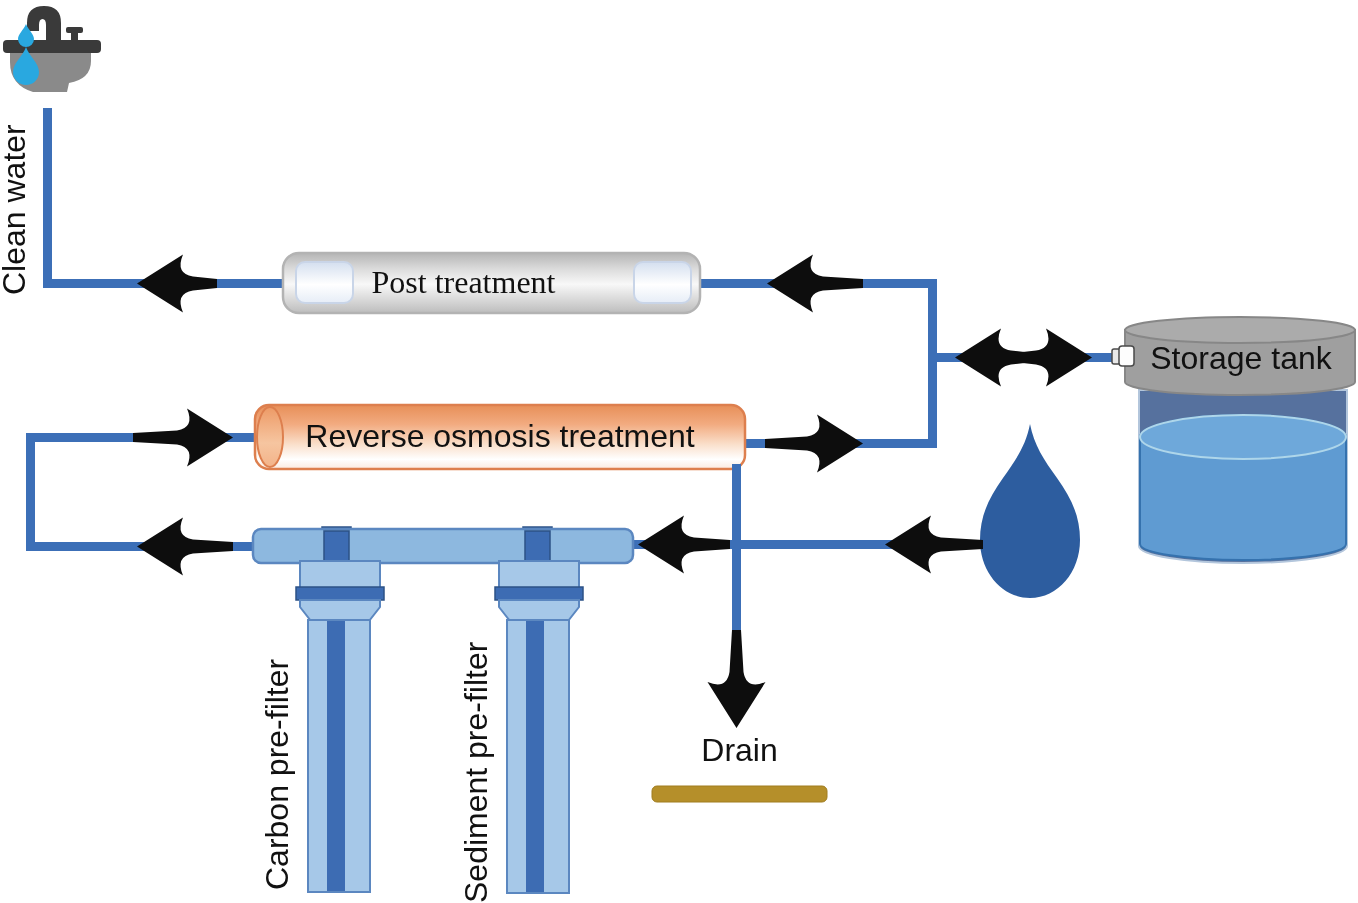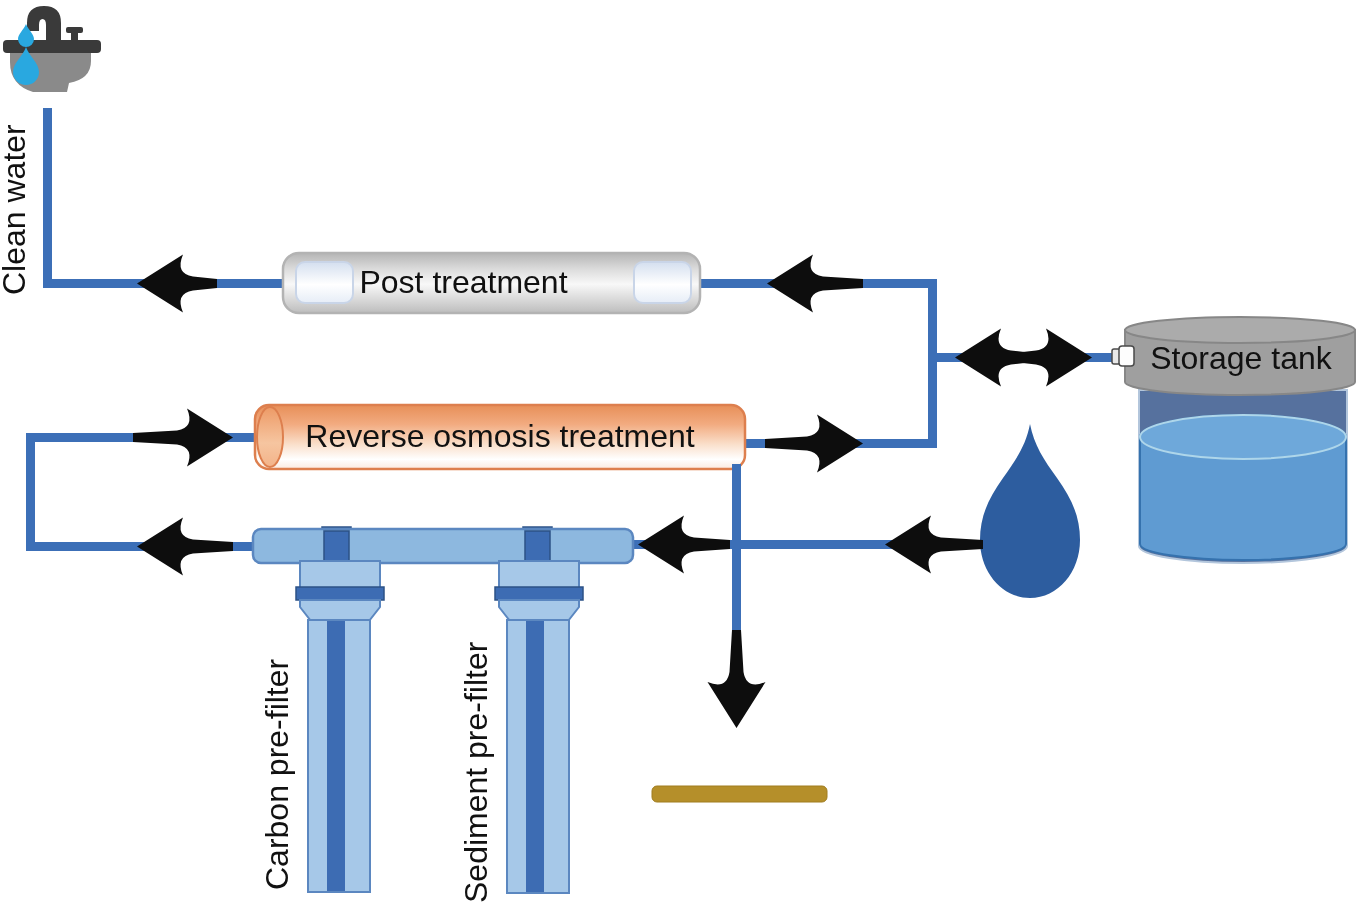--- a/index.html
+++ b/index.html
@@ -178,27 +178,28 @@
       <path class="sink-dark" d="M27 31 L27 23 Q27 6 44 6 Q61 6 61 23 L61 41 L46 41 L46 25 Q46 19 42.5 19 Q39 19 39 25 L39 31 Z"></path>
       <rect class="sink-dark" x="66" y="27" width="17" height="6" rx="2"></rect>
       <rect class="sink-dark" x="71" y="33" width="7" height="9"></rect>
       <rect class="sink-dark" x="3" y="40" width="98" height="13" rx="4"></rect>
       <path class="sink-basin" d="M10 53 H91 V61 Q91 79 69 83 L67 92 H33 Q10 85 10 62 Z"></path>
       <path class="sink-drop" d="M26 24 C28.5 30 34 34 34 39 A8 8 0 1 1 18 39 C18 34 23.5 30 26 24 Z"></path>
       <path class="sink-drop" d="M26 47 C29 56 39 63 39 72 A13 13 0 1 1 13 72 C13 63 23 56 26 47 Z"></path>
     </g>
   </svg>
 
-  <div class="lbl center" style="left:283px;top:265px;width:361px;">Post treatment</div>
+  <div class="lbl center" style="left:283px;top:265px;width:361px;font-family:Liberation Serif, serif;">Post treatment</div>
 
   <div class="lbl center" style="left:255px;top:419px;width:490px;">Reverse osmosis treatment</div>
 
   <div class="lbl center" style="left:1127px;top:341px;width:228px;">Storage tank</div>
 
 
+  <div class="lbl center" style="left:652px;top:733px;width:175px;">Drain</div>
 
   <div class="lbl vert" style="left:-3px;top:295px;">Clean water</div>
 
   <div class="lbl vert" style="left:260px;top:890px;">Carbon pre-filter</div>
 
   <div class="lbl vert" style="left:459px;top:903px;">Sediment pre-filter</div>
 
 </div>
 
 </body></html>

